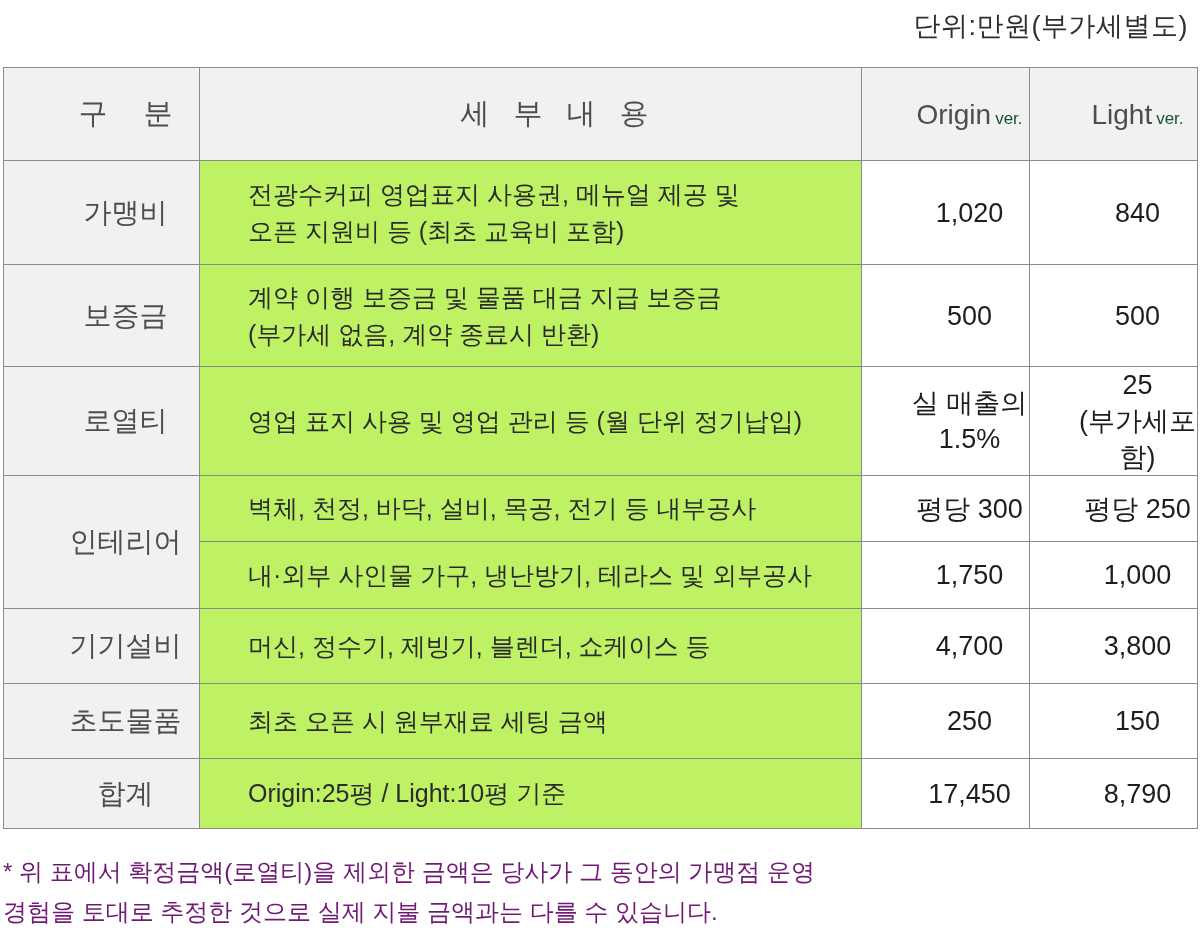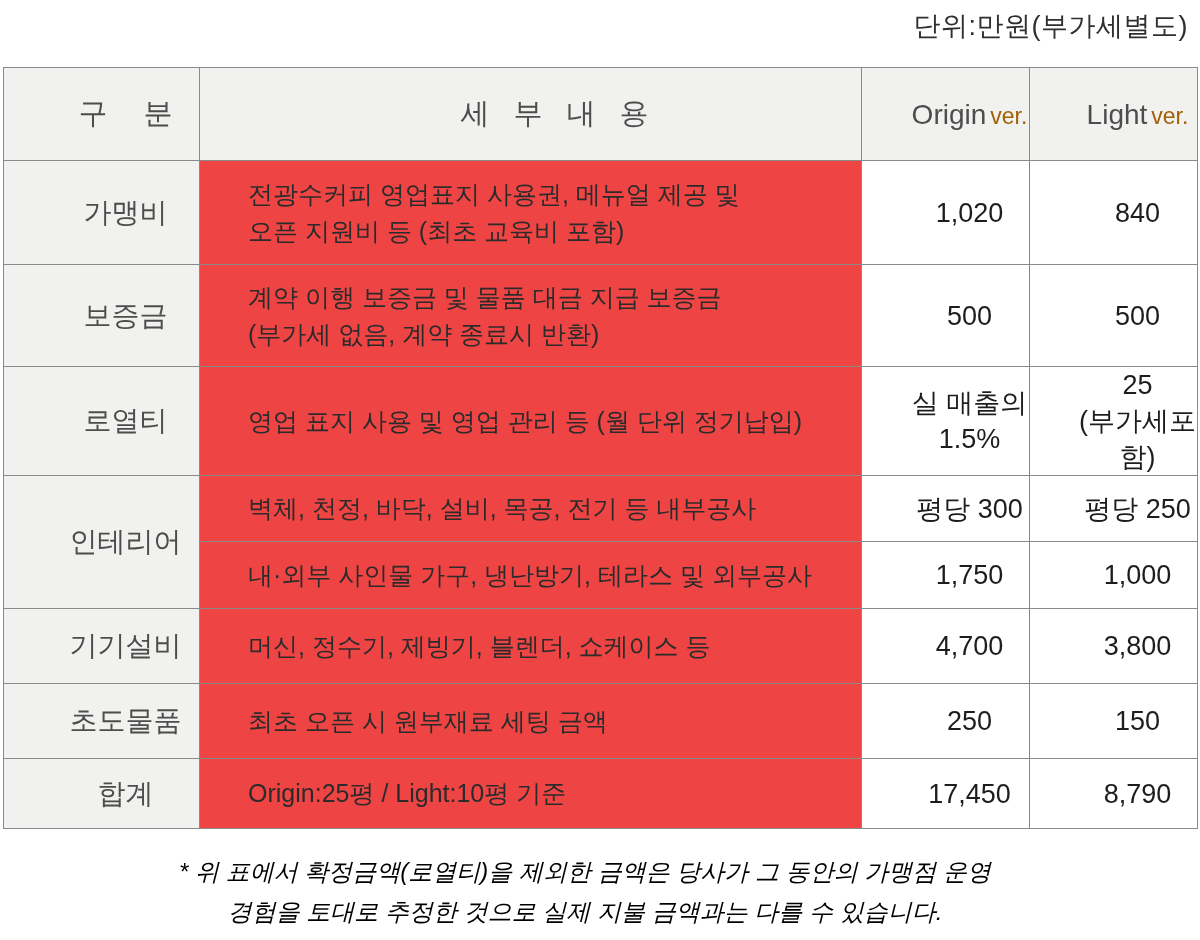--- a/index.html
+++ b/index.html
@@ -53,47 +53,46 @@
   .cell-gray {
     background: #f1f1ef;
     text-align: center;
     color: #4d4d4d;
     font-size: 28px;
   }
   th.cell-gray { font-size: 29px; }
   .th-cat  { letter-spacing: 14px; text-indent: 14px; }
   .th-det  { letter-spacing: 8px; text-indent: 8px; }
   .th-ver-main { font-size: 28px; color: #4d4d4d; }
-  .th-ver-sub  { font-size: 23px; color: #a16207; margin-left: 4px; }
+  .th-ver-sub  { font-size: 17px; color: #14532d; margin-left: 4px; }
   .cell-detail {
-    background: #ef4444;
+    background: #bef264;
     text-align: left;
     padding-left: 16px;
     font-size: 25px;
     color: #2b2b2b;
     line-height: 37px;
   }
   .cell-num {
     background: #ffffff;
     text-align: center;
     font-size: 27px;
     color: #1d1d1d;
     line-height: 36px;
   }
   .footnote {
     position: absolute;
     top: 852px;
     left: 3px;
     width: 1194px;
-    text-align: center;
+    text-align: left;
     padding-right: 30px;
     font-size: 24px;
-    color: #000000;
+    color: #701a75;
     line-height: 40px;
-    font-style: italic;
   }
 </style>
 </head>
 <body>
 
 <div class="page">
 
   <div class="unit-note">단위:만원(부가세별도)</div>
 
   <table class="fee-table">

